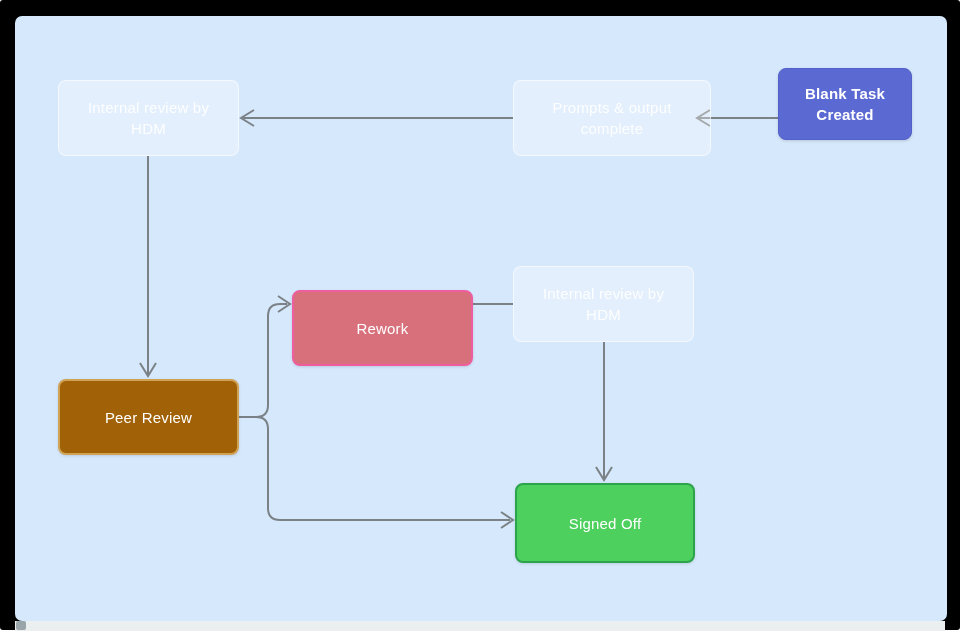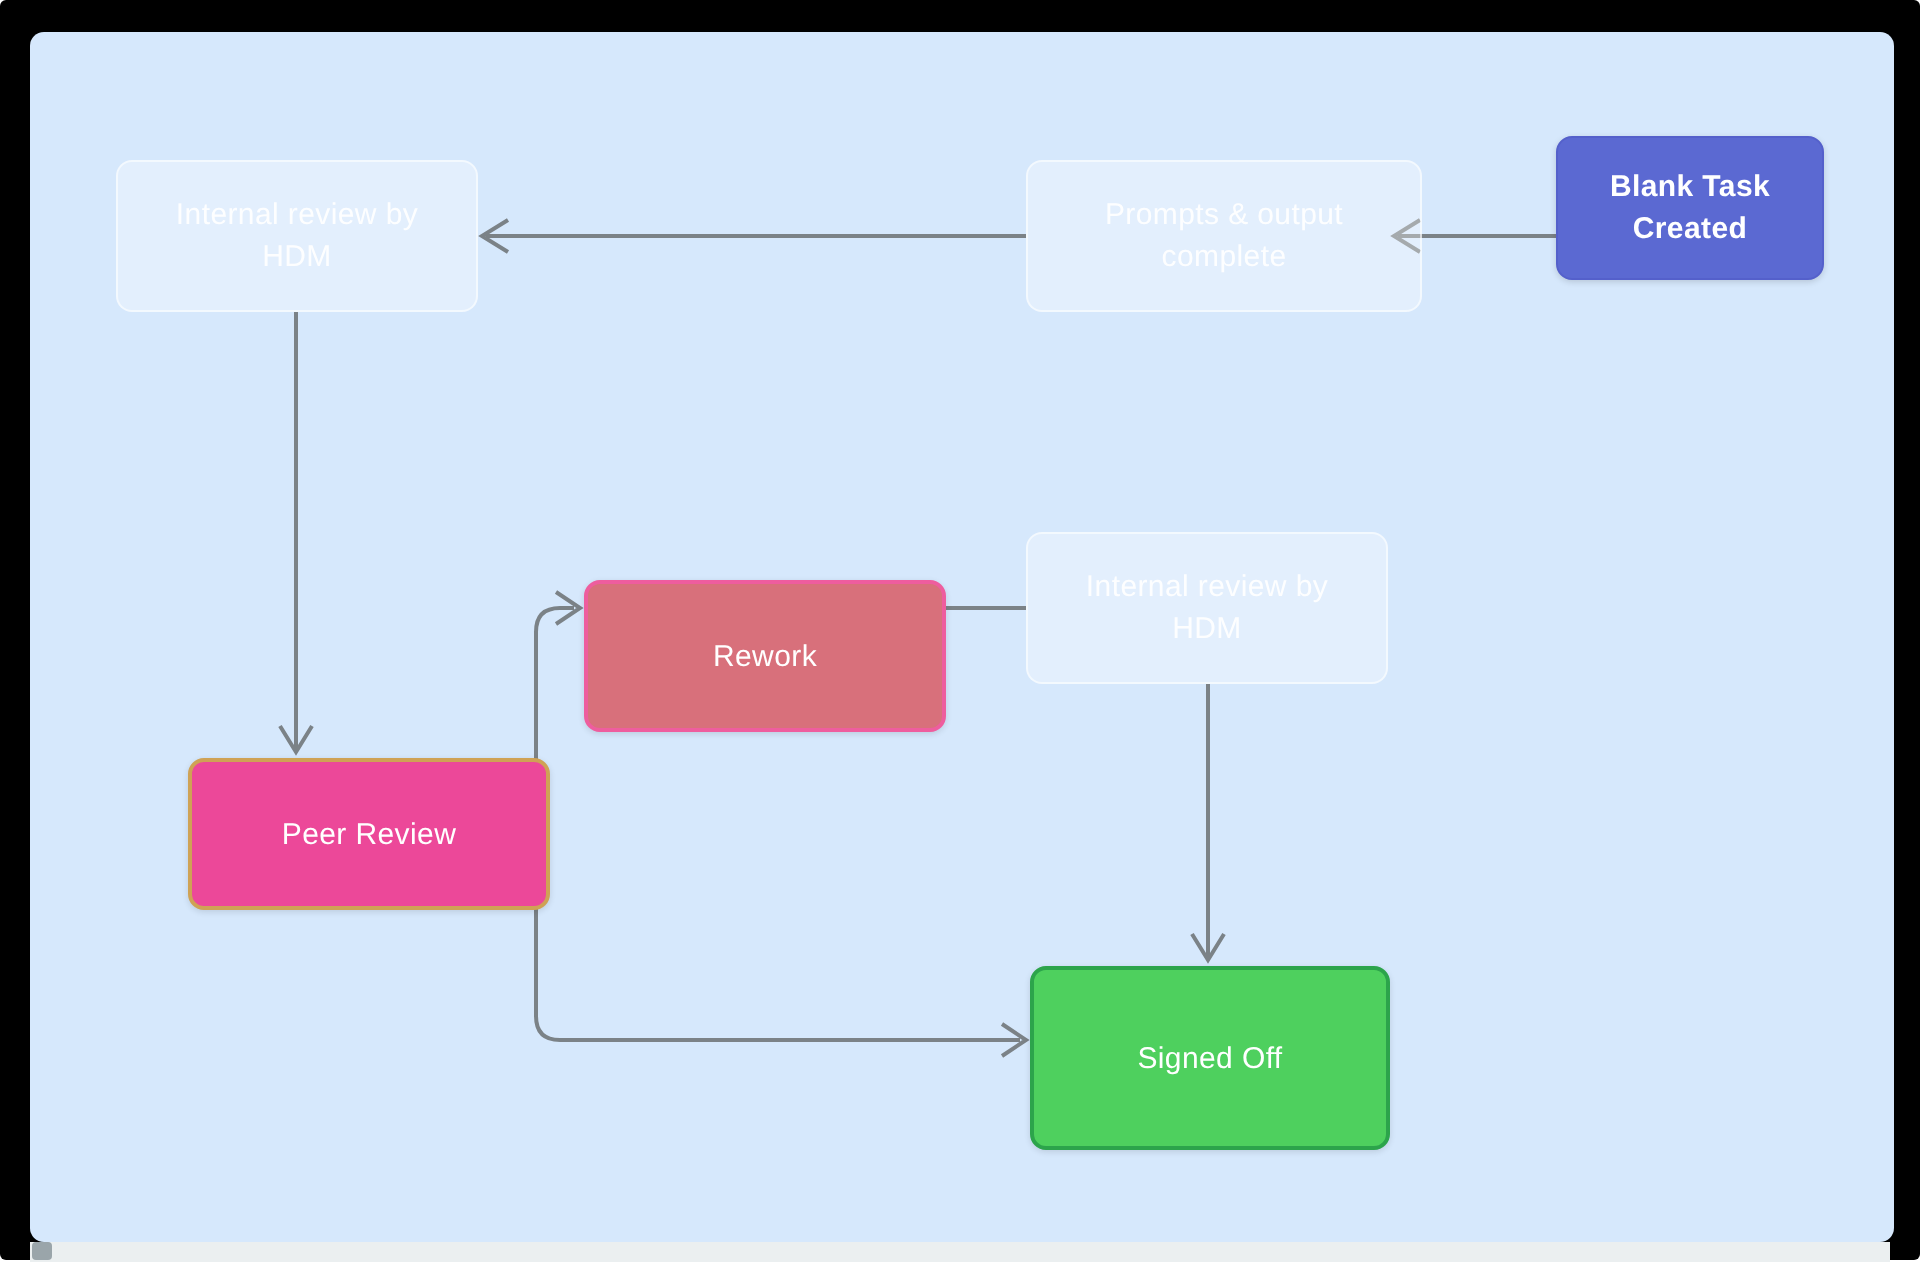--- a/index.html
+++ b/index.html
@@ -40,36 +40,35 @@
   }
   .node.indigo{
     background:#5b69d2;border:1px solid #5460cb;font-weight:700;
     box-shadow:0 1px 3px rgba(0,0,0,0.15);
   }
   .node.rose{
     background:#d8707b;border:2px solid #ee5d9e;font-weight:500;
     box-shadow:0 1px 3px rgba(0,0,0,0.12);
   }
   .node.gold{
-    background:#ec4899;border:2px solid #cfa255;font-weight:500;
+    background:#a16207;border:2px solid #cfa255;font-weight:500;
     box-shadow:0 1px 3px rgba(0,0,0,0.12);
-    margin-left:36px;
   }
   .node.green{
     background:#4ed05e;border:2px solid #2ca44b;font-weight:500;
     box-shadow:0 1px 3px rgba(0,0,0,0.12);
   }
   
   #n-internal-top {left:58px; top:80px; width:181px;height:76px;}
   #n-prompts      {left:513px;top:80px; width:198px;height:76px;}
   #n-blank        {left:778px;top:68px; width:134px;height:72px;}
   #n-rework       {left:292px;top:266px;width:181px;height:76px;margin-top:24px;}
   #n-internal-mid {left:513px;top:266px;width:181px;height:76px;}
   #n-peer         {left:58px; top:379px;width:181px;height:76px;}
-  #n-signed       {left:515px;top:483px;width:180px;height:92px;}
+  #n-signed       {left:515px;top:483px;width:180px;height:80px;}
 </style>
 </head>
 <body>
 
 <div class="frame"></div>
 
 <div class="canvas"></div>
 
 <svg class="edges" viewBox="0 0 960 640" aria-hidden="true">
 

